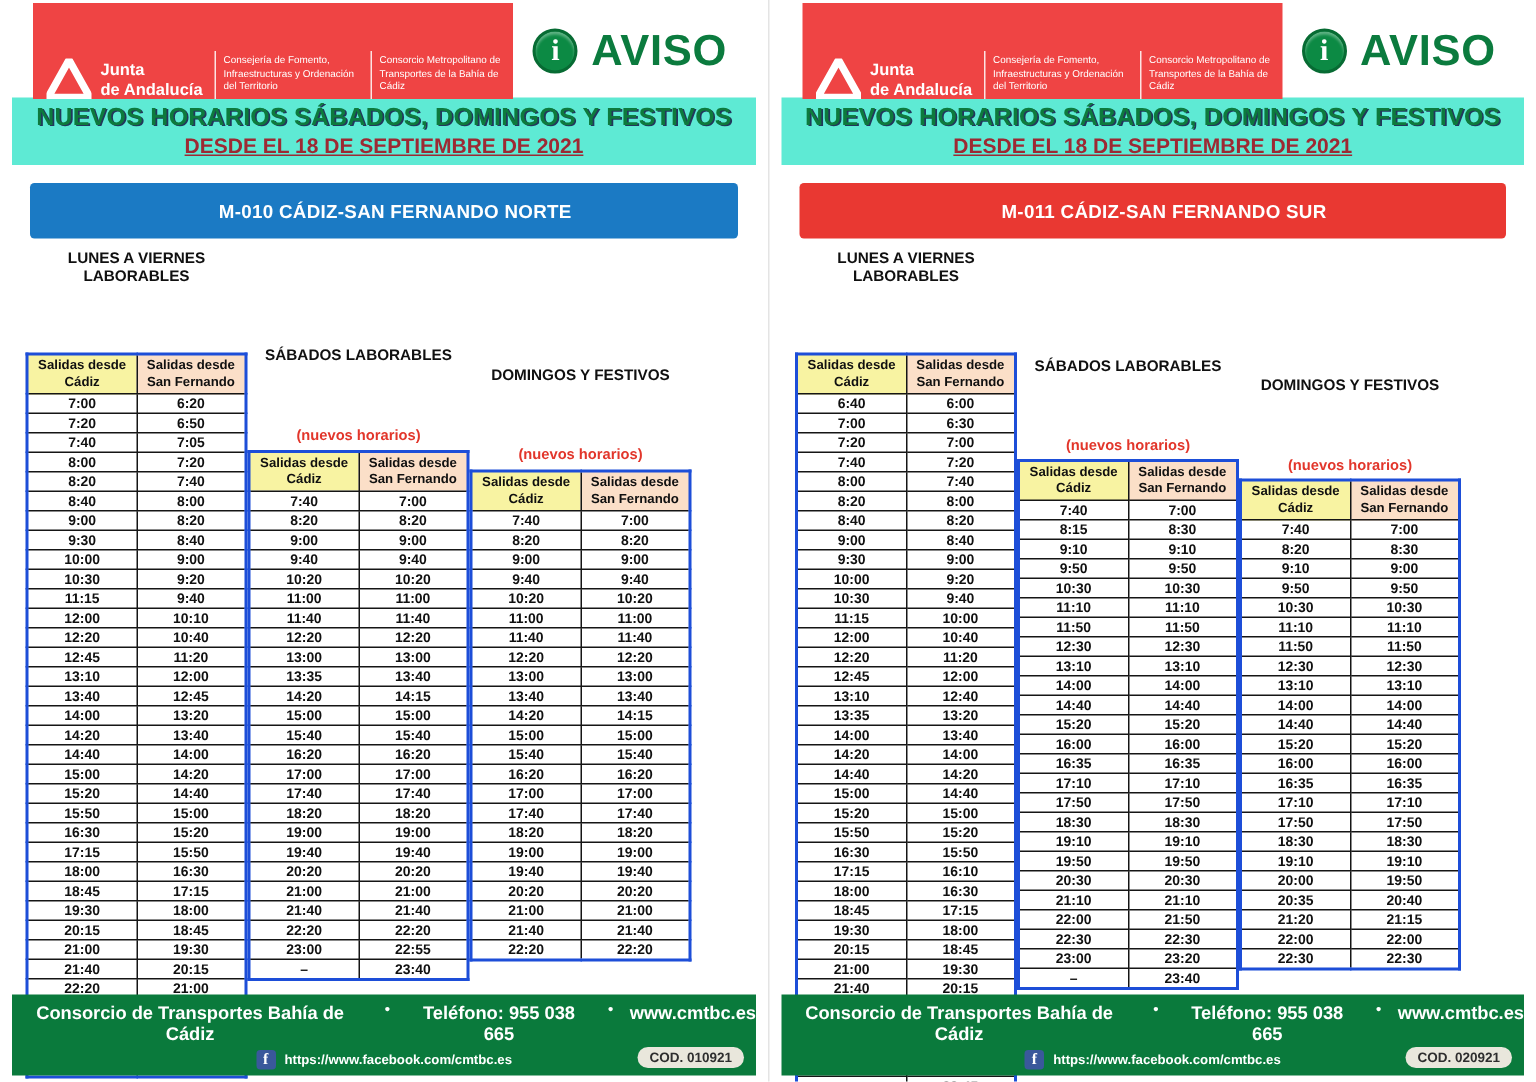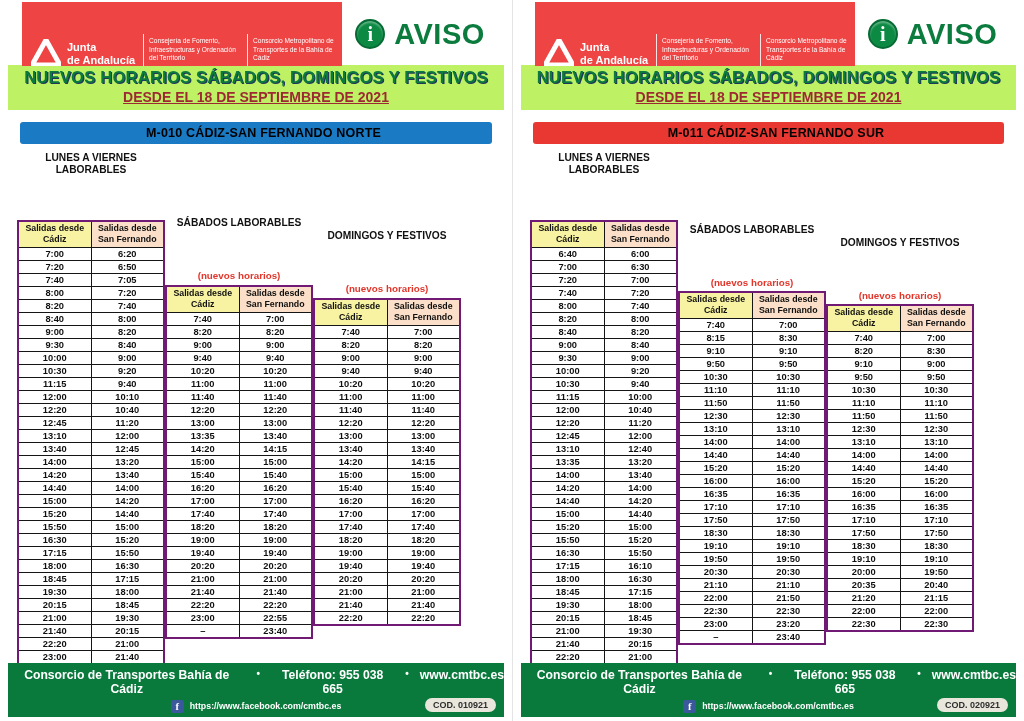--- a/index.html
+++ b/index.html
@@ -28,44 +28,44 @@
   .aviso-wrap { flex: 1; display: flex; align-items: center; justify-content: center; gap: 9px; }
   .info-icon {
     width: 30px; height: 30px; border-radius: 50%; background: #0c8a44;
     border: 2.5px solid #076b33; color: #fff; display: flex; align-items: center;
     justify-content: center; font-family: "Liberation Serif", serif;
     font-weight: bold; font-size: 20px; box-shadow: inset 0 2px 2px rgba(255,255,255,.35);
   }
   .aviso-label { font-size: 29px; font-weight: bold; color: #0b7b3e; letter-spacing: .5px; }
 
   
-  .title-band { margin: 5px 8px 0; background: #bef264; text-align: center; padding: 3px 2px 5px; }
+  .title-band { margin: 5px 8px 0; background: #5eead4; text-align: center; padding: 3px 2px 5px; }
   .title-l1 {
     font-size: 16.6px; font-weight: bold; color: #0d7a3d;
     text-shadow: 1.1px 1.1px 0 #22375c; letter-spacing: .2px;
   }
   .title-l2 {
     font-size: 14px; font-weight: bold; color: #9d2933;
     text-decoration: underline; margin-top: 1px;
   }
 
   
   .route {
-    margin: 12px 20px 0; height: 22px; border-radius: 3px; color: #000000;
+    margin: 12px 20px 0; height: 37px; border-radius: 3px; color: #ffffff;
     font-weight: bold; font-size: 12.5px; display: flex; align-items: center;
     justify-content: center; letter-spacing: .2px; padding-left: 15px;
   }
 
   
   .tables { display: flex; margin: 8px 17px 0; align-items: center; }
   .tcol { width: 148px; flex: none; }
   .tcol-head { min-height: 27px; display: flex; flex-direction: column; justify-content: center; text-align: center; }
   .tcol-title { font-size: 10.2px; font-weight: bold; line-height: 1.18; color: #101010; }
   .tcol-sub { font-size: 9.8px; font-weight: bold; color: #e2362b; line-height: 1.15; margin-top: 41px; }
-  table.sched { width: 100%; border-collapse: collapse; margin-top: 3px; border: 2px solid #701a75; }
+  table.sched { width: 100%; border-collapse: collapse; margin-top: 3px; border: 2px solid #1d4ed8; }
   .sched th {
     border: 1px solid #151515; font-size: 8.8px; font-weight: bold;
     padding: 1px 2px 2px; line-height: 1.25; color: #101010;
   }
   .sched th.c1 { background: #f8f3a2; }
   .sched th.c2 { background: #fbdfc8; margin-top: 20px; }
   .sched td {
     border: 1px solid #151515; text-align: center; font-size: 9.3px;
     font-weight: bold; height: 12px; line-height: 12px; padding: 0; color: #101010;
     width: 50%;

